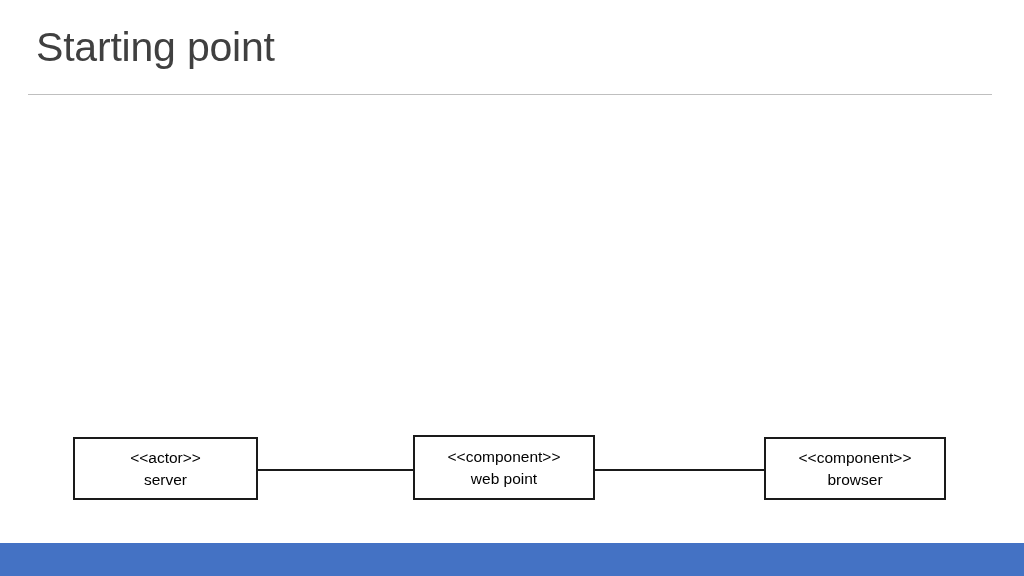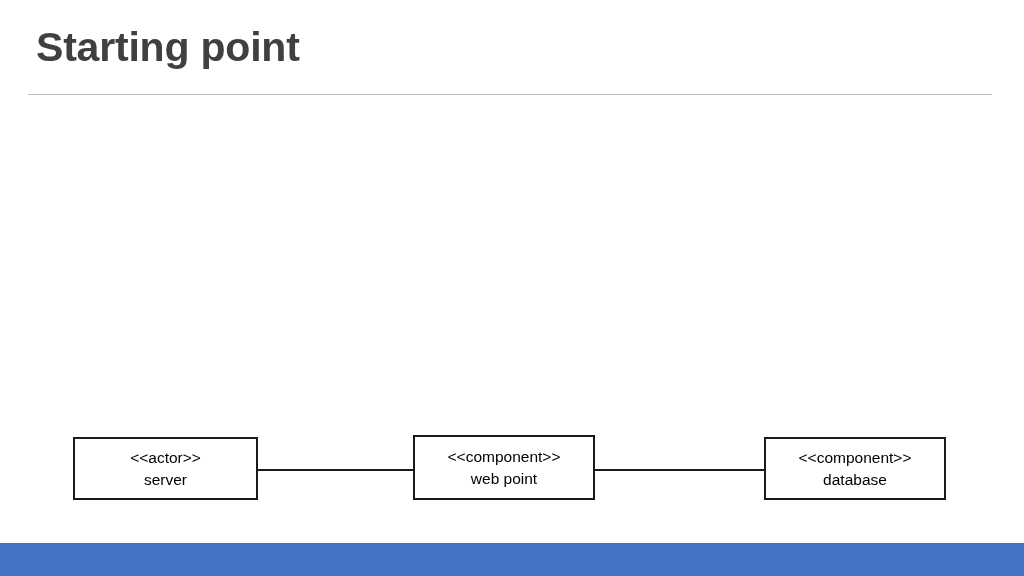--- a/index.html
+++ b/index.html
@@ -20,21 +20,21 @@
 
   
   .slide-title {
     position: absolute;
     left: 36px;
     top: 18px;
     width: 940px;
     height: 58px;
     font-size: 41px;
     line-height: 58px;
-    font-weight: 700;
+    font-weight: 400;
     color: #404040;
     letter-spacing: -0.2px;
     white-space: nowrap;
   }
   .title-rule {
     position: absolute;
     left: 28px;
     top: 94px;
     width: 964px;
     height: 1px;
@@ -124,21 +124,21 @@
       <span class="nodename">server</span>
     </div>
 
     <div class="node" id="node-webserver">
       <span class="stereotype">&lt;&lt;component&gt;&gt;</span>
       <span class="nodename">web point</span>
     </div>
 
     <div class="node" id="node-database">
       <span class="stereotype">&lt;&lt;component&gt;&gt;</span>
-      <span class="nodename">database</span>
+      <span class="nodename">browser</span>
     </div>
 
   </div>
 
   <div class="footer-bar"></div>
   <div class="slide-number">19</div>
 
 </div>
 
 </body></html>

